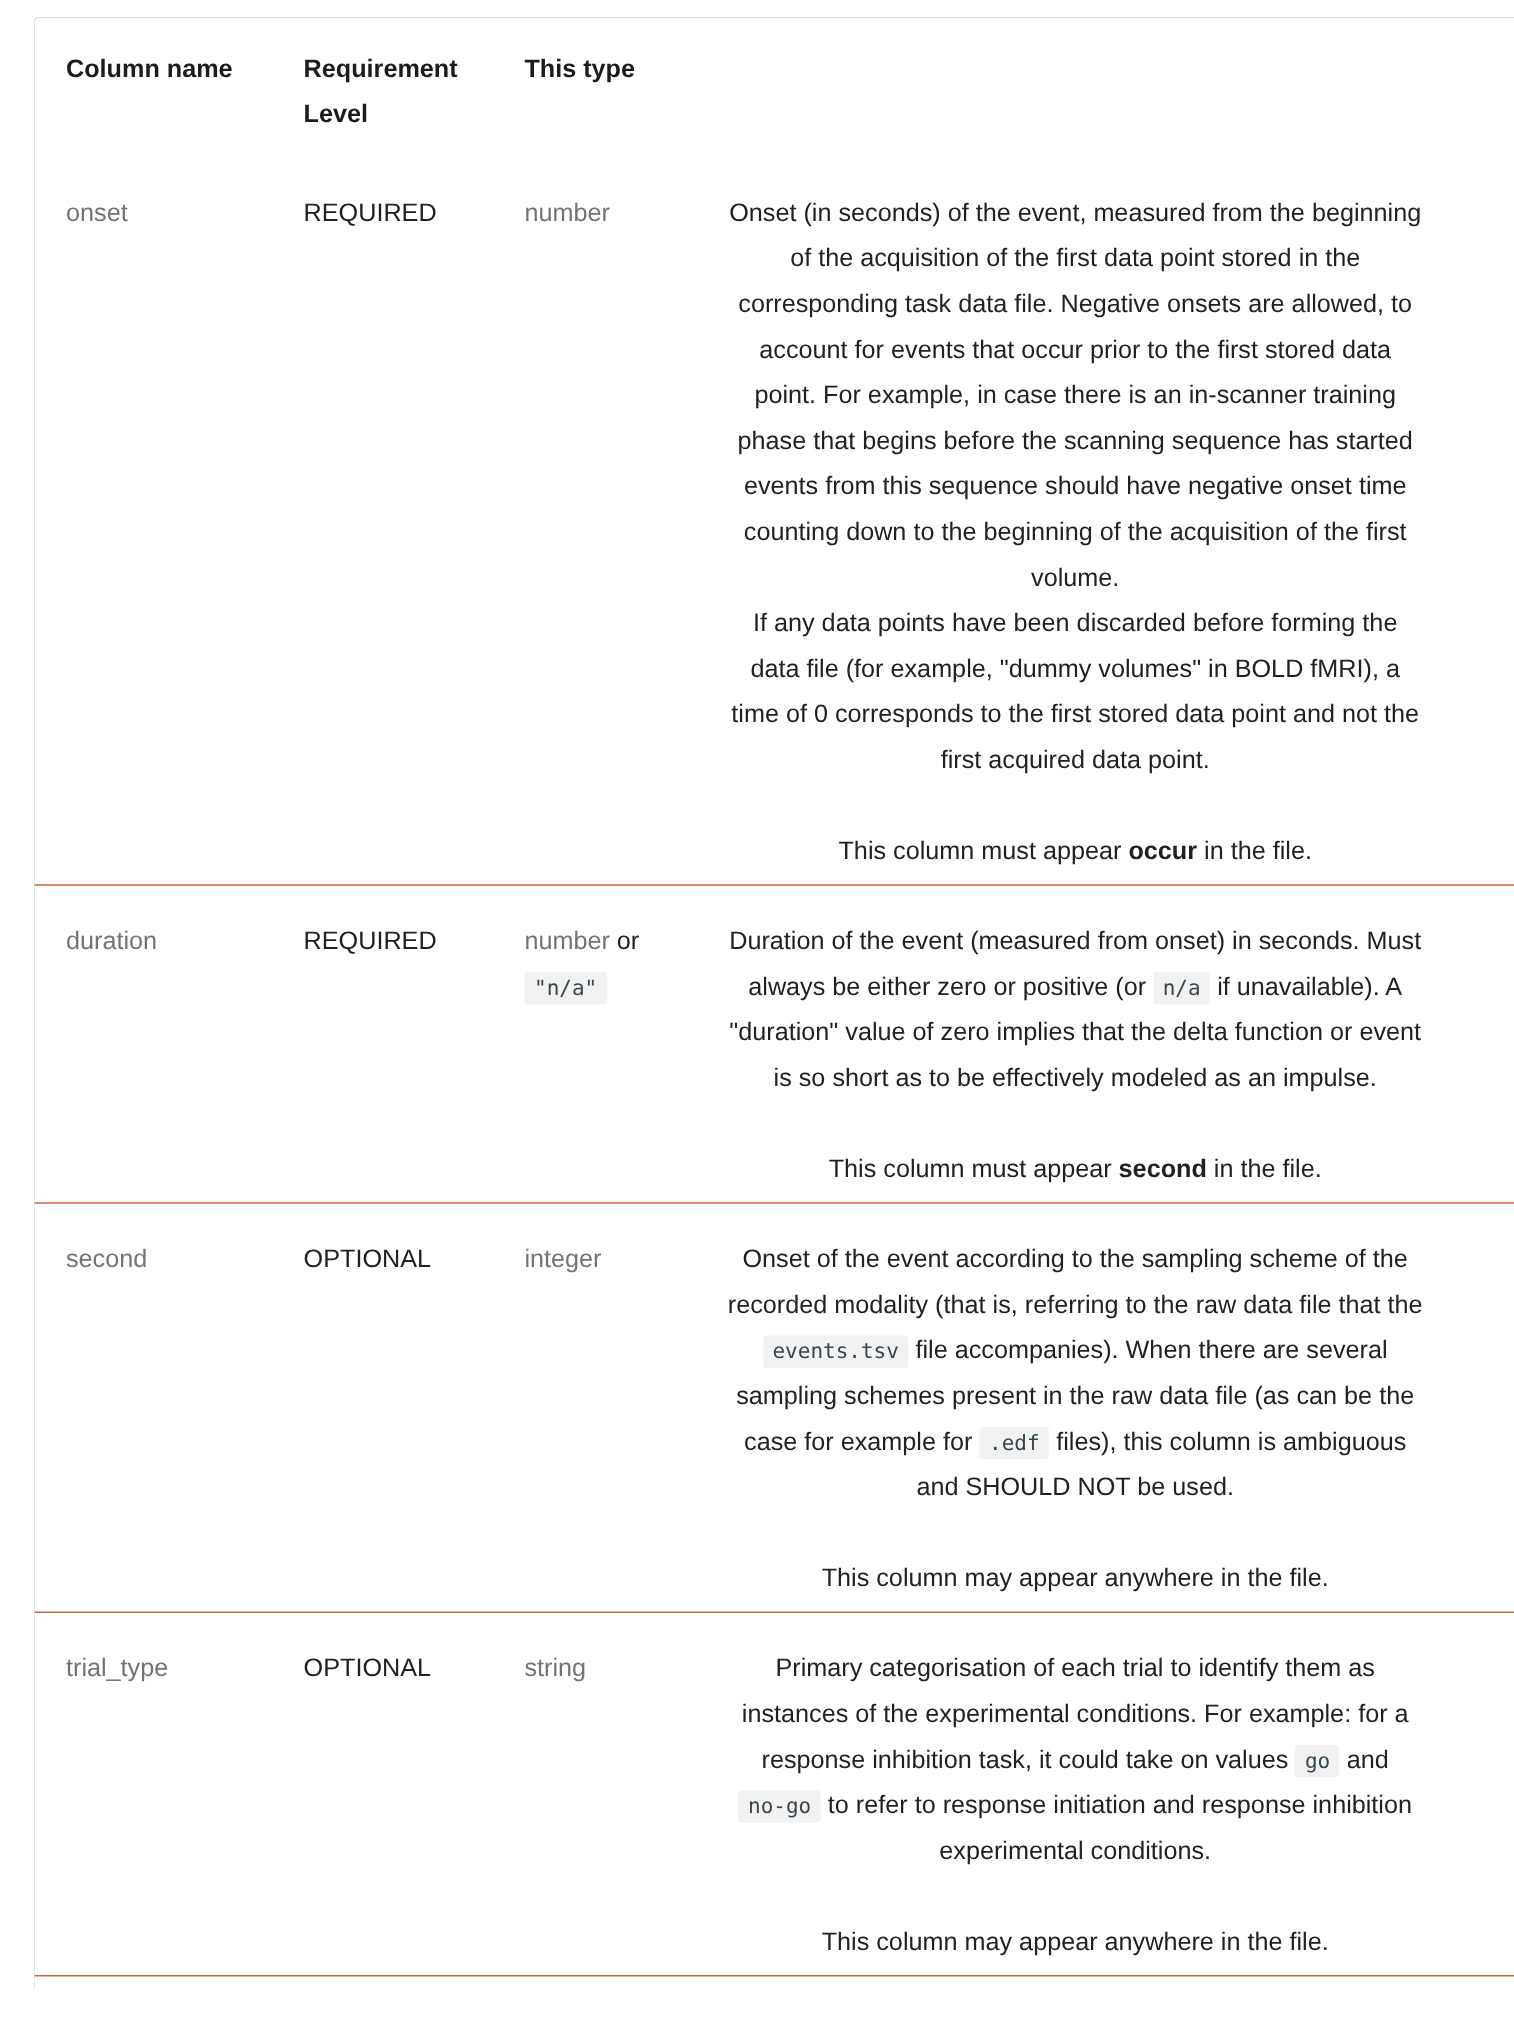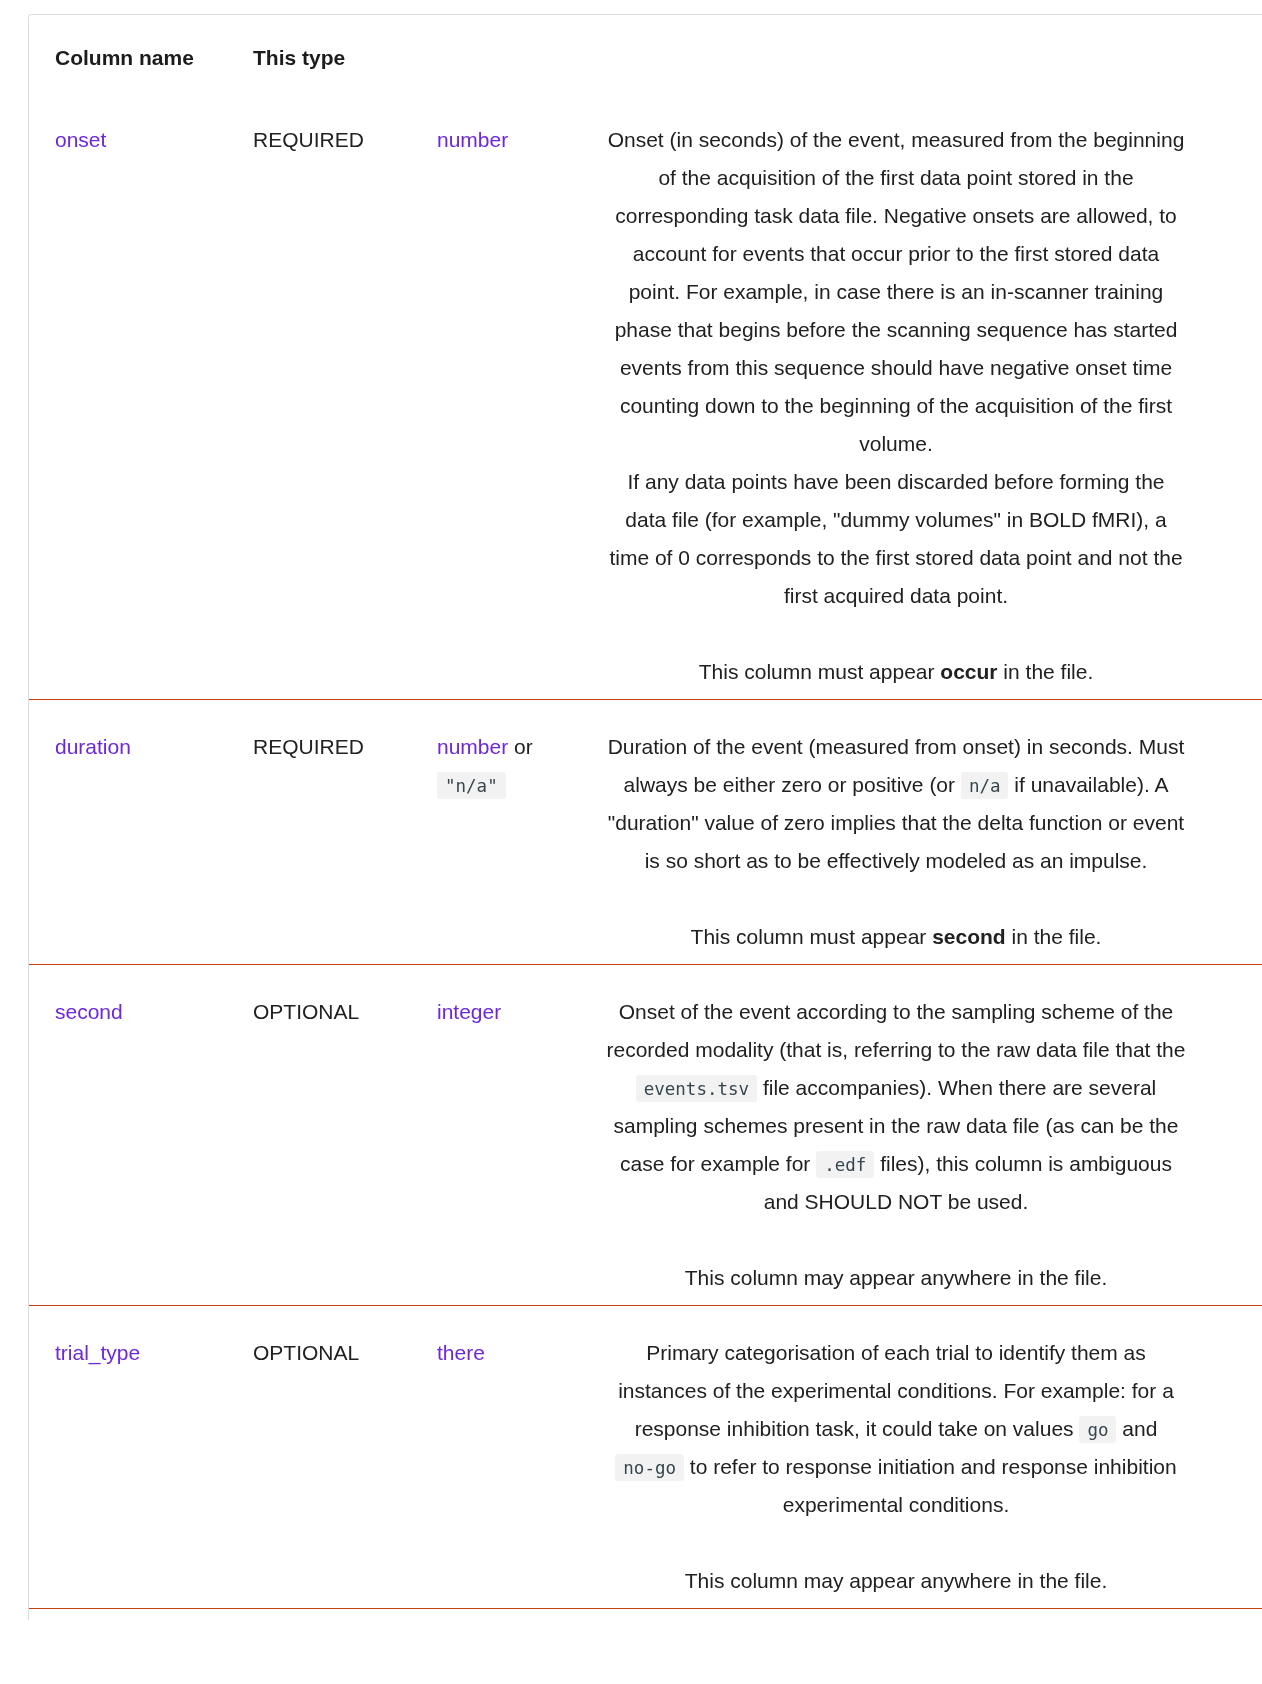--- a/index.html
+++ b/index.html
@@ -31,21 +31,21 @@
     font-size: 21px;
     line-height: 38px;
   }
   .head .cell {
     font-weight: 700;
     padding-top: 24px;
     padding-bottom: 16px;
     color: #1c1c1c;
   }
   .partial { height: 12px; }
-  a { color: #6d28d9; text-decoration: none; cursor: pointer; }
+  a { color: #737373; text-decoration: none; cursor: pointer; }
   .block { margin: 0; max-width: 580px; text-align: center; }
   .block + .block { margin-top: 38px; }
   .run-bold { font-weight: 700; }
   .run-code {
     font-family: "DejaVu Sans Mono", "Liberation Mono", monospace;
     font-size: 17.5px;
     line-height: 1;
     background: #f2f2f2;
     color: #36464e;
     padding: 4px 8px 3px 8px;
@@ -53,20 +53,21 @@
     white-space: nowrap;
   }
 </style>
 </head>
 <body>
 
 <main>
   <section class="dtable">
     <div class="row head">
       <div class="cell">Column name</div>
+      <div class="cell">Requirement Level</div>
       <div class="cell">This type</div>
     </div>
     <div id="rows">
         <div class="row">
           <div class="cell"><a href="#">onset</a></div>
           <div class="cell"><span>REQUIRED</span></div>
           <div class="cell"><a href="#">number</a></div>
           <div class="cell">
             <p class="block"><span class="run-plain">Onset (in seconds) of the event, measured from the beginning of the acquisition of the first data point stored in the corresponding task data file. Negative onsets are allowed, to account for events that occur prior to the first stored data point. For example, in case there is an in-scanner training phase that begins before the scanning sequence has started events from this sequence should have negative onset time counting down to the beginning of the acquisition of the first volume.</span><br><span class="run-plain">If any data points have been discarded before forming the data file (for example, "dummy volumes" in BOLD fMRI), a time of 0 corresponds to the first stored data point and not the first acquired data point.</span></p>
             <p class="block"><span class="run-plain">This column must appear </span><span class="run-bold">occur</span><span class="run-plain"> in the file.</span></p>
@@ -86,21 +87,21 @@
           <div class="cell"><span>OPTIONAL</span></div>
           <div class="cell"><a href="#">integer</a></div>
           <div class="cell">
             <p class="block"><span class="run-plain">Onset of the event according to the sampling scheme of the recorded modality (that is, referring to the raw data file that the </span><span class="run-code">events.tsv</span><span class="run-plain"> file accompanies). When there are several sampling schemes present in the raw data file (as can be the case for example for </span><span class="run-code">.edf</span><span class="run-plain"> files), this column is ambiguous and SHOULD NOT be used.</span></p>
             <p class="block"><span class="run-plain">This column may appear anywhere in the file.</span></p>
           </div>
         </div>
         <div class="row">
           <div class="cell"><a href="#">trial_type</a></div>
           <div class="cell"><span>OPTIONAL</span></div>
-          <div class="cell"><a href="#">there</a></div>
+          <div class="cell"><a href="#">string</a></div>
           <div class="cell">
             <p class="block"><span class="run-plain">Primary categorisation of each trial to identify them as instances of the experimental conditions. For example: for a response inhibition task, it could take on values </span><span class="run-code">go</span><span class="run-plain"> and </span><span class="run-code">no-go</span><span class="run-plain"> to refer to response initiation and response inhibition experimental conditions.</span></p>
             <p class="block"><span class="run-plain">This column may appear anywhere in the file.</span></p>
           </div>
         </div>
       </div>
     <div class="row partial"></div>
   </section>
 </main>
 

